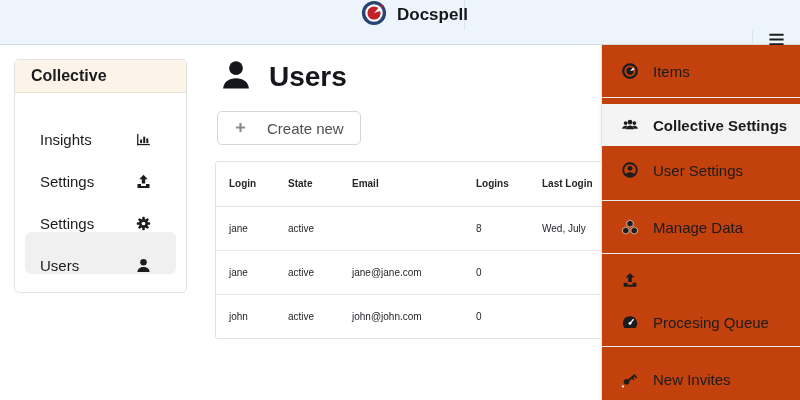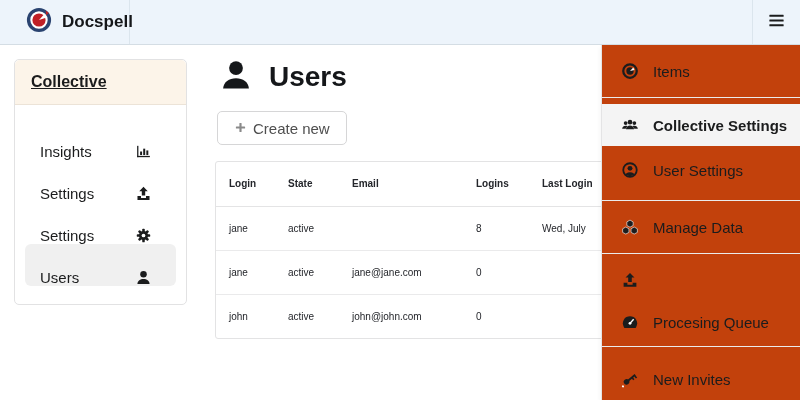--- a/index.html
+++ b/index.html
@@ -3,51 +3,51 @@
 <meta charset="utf-8">
 <style>
   * { margin:0; padding:0; box-sizing:border-box; }
   html,body { width:800px; height:400px; overflow:hidden; background:#fff;
               font-family:"Liberation Sans", sans-serif; color:#1b1c1d; }
   .screen { position:relative; width:800px; height:400px; background:#fff; }
 
   
   .topbar { position:absolute; top:0; left:0; right:0; height:45px;
             background:#edf4fb; border-bottom:1px solid #d4dde4;
-            display:flex; align-items:center; }
+            display:flex; align-items:center;flex-direction:column; }
   .brand { width:130px; height:100%; display:flex; align-items:center; gap:10px;
            padding-left:26px; border-right:1px solid #dbe5ed; cursor:pointer; }
   .brand-title { font-size:17px; font-weight:bold; color:#15171a; white-space:nowrap; }
   .topbar-right { margin-left:auto; width:48px; height:100%;
                   border-left:1px solid #dbe5ed; display:flex;
                   align-items:center; justify-content:center; cursor:pointer; }
   .topbar-right svg { width:19px; height:19px; color:#1b1c1d; }
 
   
   .side-card { position:absolute; left:14px; top:59px; width:173px;
                background:#fff; border:1px solid #e2e2e3; border-radius:5px; }
-  .side-header { height:45px; background:#fcf4e9; border-bottom:1px solid #ece3d7;
+  .side-header { height:33px; background:#fcf4e9; border-bottom:1px solid #ece3d7;
                  border-radius:5px 5px 0 0; display:flex; align-items:center;
-                 padding-left:16px; font-weight:bold; font-size:16px;text-decoration:underline; }
+                 padding-left:16px; font-weight:bold; font-size:16px; }
   .side-list { padding:13px 10px 18px; }
   .side-item { height:42px; display:flex; align-items:flex-end;
                justify-content:space-between; padding:0 24px 0 15px;
                font-size:15px; border-radius:6px; cursor:pointer; }
   .side-item.active { background:#f0f0f0; }
   .side-item .icon svg { width:17px; height:17px; display:block; color:#1b1c1d; }
 
   
   .main-title { position:absolute; left:218px; top:57px; display:flex;
                 align-items:center; gap:15px; color:#15171a; }
   .main-title svg { width:36px; height:36px; }
   .main-title h1 { font-size:28px; font-weight:bold; }
 
   .create-btn { position:absolute; left:217px; top:111px; height:34px;
                 background:#fff; border:1px solid #d6d6d7; border-radius:5px;
-                display:inline-flex; align-items:center; gap:6px; padding:0 16px;
+                display:inline-flex; align-items:center; gap:20px; padding:0 16px;
                 font-size:15px; color:#4f4f4f; cursor:pointer;
                 font-family:"Liberation Sans", sans-serif; }
   .create-btn svg { width:13px; height:13px; color:#8a8a8a; }
 
   
   .users-table-wrap { position:absolute; left:215px; top:161px; width:565px;
                       border:1px solid #e3e3e4; border-radius:3px; background:#fff; }
   table { border-collapse:collapse; width:100%; table-layout:fixed; }
   th, td { height:44px; padding:0 4px 0 13px; text-align:left; font-size:10px;
            color:#24262b; white-space:nowrap; overflow:hidden; }

